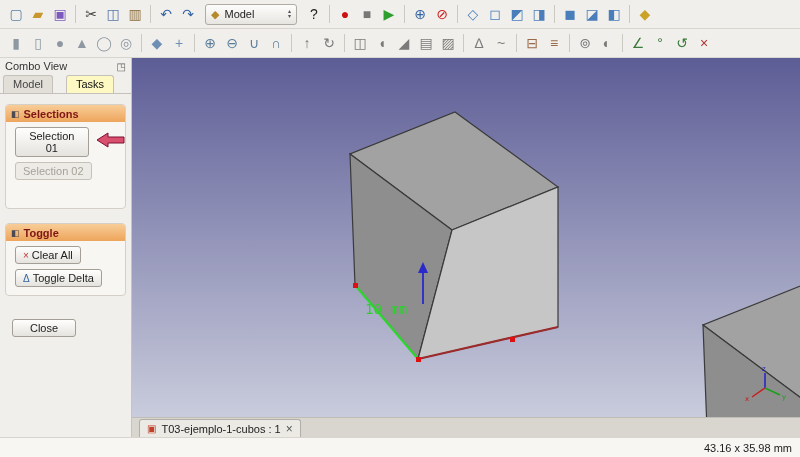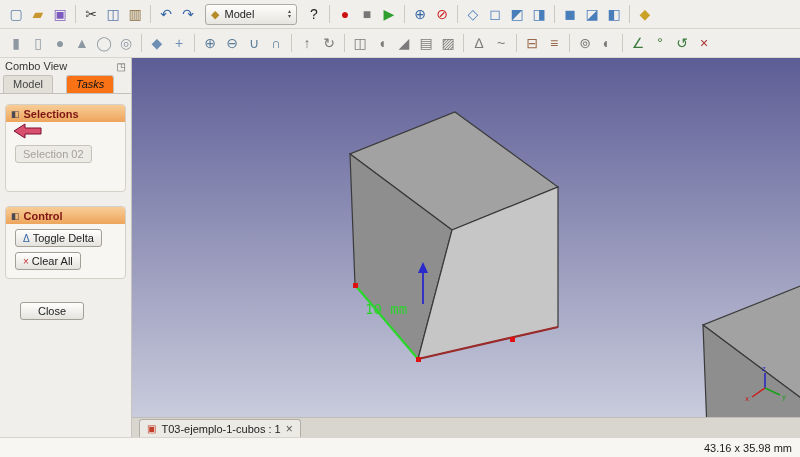--- a/index.html
+++ b/index.html
@@ -42,21 +42,21 @@
     flex:0 0 132px; width:132px; background:#f1efeb;
     border-right:1px solid #c7c4be; display:flex; flex-direction:column;
     font-size:11px;
   }
   .panel-title { display:flex; align-items:center; justify-content:space-between;
                  padding:2px 5px 1px 5px; color:#333; }
   .panel-title .float { color:#666; font-size:10px; }
   .tabs { display:flex; padding:2px 0 0 3px; border-bottom:1px solid #c4c1bb; }
   .tab { padding:2px 9px 3px 9px; margin-right:13px; border:1px solid #c4c1bb;
          border-bottom:none; border-radius:3px 3px 0 0; background:#e2dfd9; color:#444; }
-  .tab.active { background:#f97316; color:#111;font-style:italic; }
+  .tab.active { background:#fef9c3; color:#111; }
   .panel-body { flex:1; padding-top:5px; }
 
   .task-box { margin:5px 5px 0 5px; border:1px solid #d4d0c8; border-radius:4px;
               background:#f7f6f3; overflow:hidden; }
   .task-box.selections { padding-bottom:28px; }
   .task-box.control { margin-top:14px; padding-bottom:8px; }
   .task-header { height:17px; display:flex; align-items:center; gap:4px; padding:0 5px;
                  background:linear-gradient(#f8cd97,#eda55c);
                  color:#7e1414; font-weight:bold; }
   .task-header .hicon { font-size:9px; color:#4a4a55; font-weight:normal; }
@@ -199,38 +199,39 @@
       </div>
 
       <div class="panel-body">
 
         <div class="task-box selections">
           <div class="task-header">
             <span class="hicon">◧</span>
             <span>Selections</span>
           </div>
           <div class="sel-row">
+            <button class="fc-btn">Selection 01</button>
             <svg width="32" height="18" style="margin-left:6px">
               <polygon points="2,9 13,2 13,6 29,6 29,12 13,12 13,16" stroke-width="1" fill="#d94f6e" stroke="#7e1030"></polygon>
             </svg>
           </div>
           <button class="fc-btn disabled">Selection 02</button>
         </div>
 
         <div class="task-box control">
           <div class="task-header">
             <span class="hicon">◧</span>
-            <span>Control</span>
+            <span>Toggle</span>
           </div>
+          <div><button class="fc-btn"><span class="bicon ci-clear">×</span><span>Clear All</span></button></div>
           <div><button class="fc-btn"><span class="bicon ci-delta">Δ</span><span>Toggle Delta</span></button></div>
-          <div><button class="fc-btn"><span class="bicon ci-clear">×</span><span>Clear All</span></button></div>
         </div>
 
         <div class="close-row">
-          <button class="fc-btn" style="margin-left:20px">Close</button>
+          <button class="fc-btn" style="margin-left:12px">Close</button>
         </div>
       </div>
     </div>
 
     <div class="right-col">
       <div class="viewport" id="viewport" style="background: linear-gradient(rgb(93, 93, 150), rgb(201, 204, 220));">
         <svg viewBox="0 0 668 359" preserveAspectRatio="none">
 
           <g>
             <polygon points="323,54 426,129 320,172 218,96" stroke-width="1.2" fill="#a2a2a2" stroke="#3a3a3a"></polygon>

